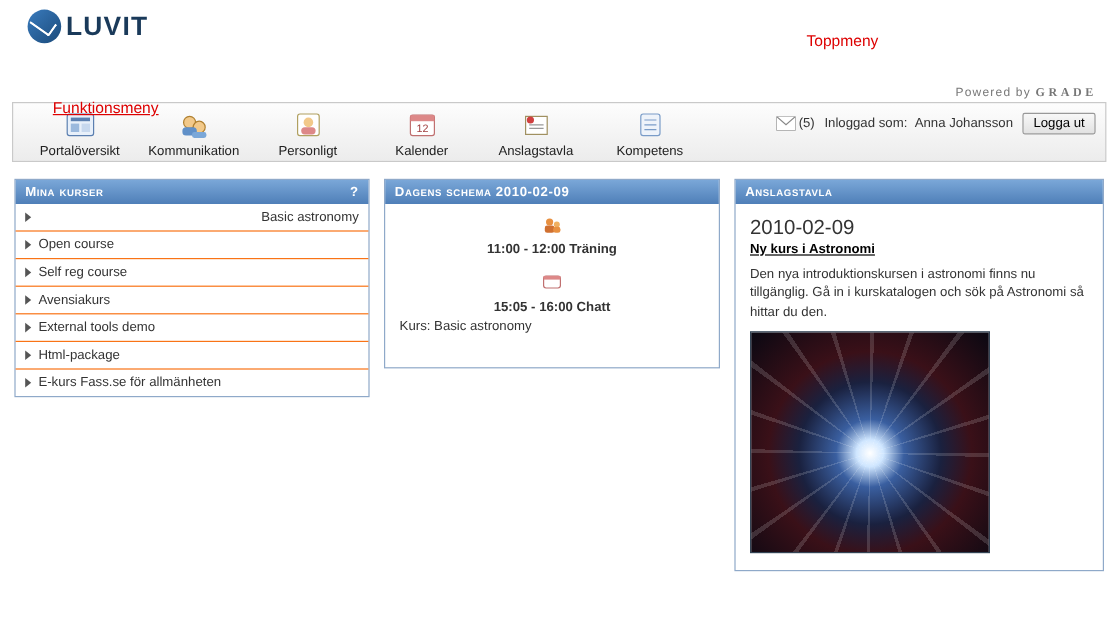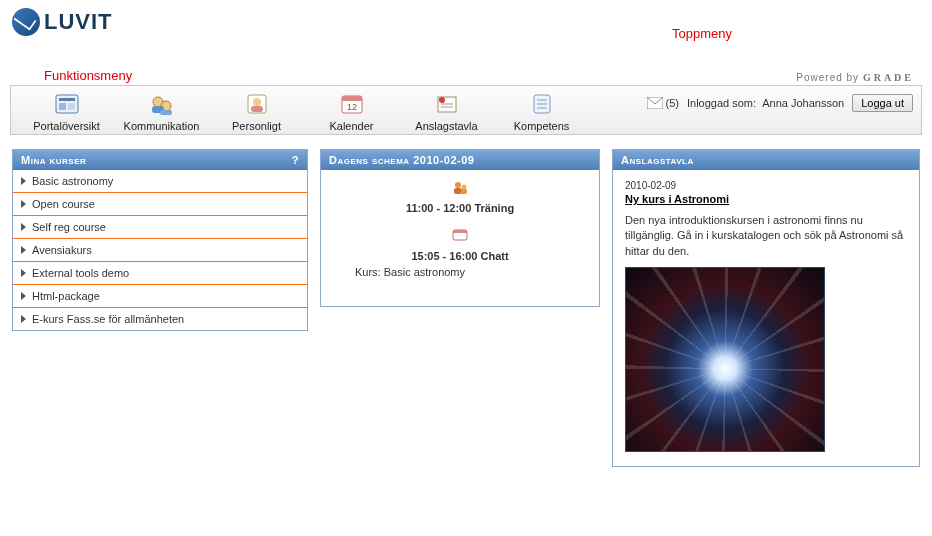--- a/index.html
+++ b/index.html
@@ -1,32 +1,32 @@
 <!DOCTYPE html>
 <html><head>
 <meta charset="utf-8">
 <style>
   * { box-sizing: border-box; margin: 0; padding: 0; }
   body { font-family: Verdana, Arial, sans-serif; font-size: 11px; color: #333; background: #fff; width: 932px; }
   a { color: #003399; text-decoration: none; }
   
   
   .header { position: relative; height: 85px; }
-  .logo { position: absolute; top: 8px; left: 12px; display: flex; align-items: center; }
+  .logo { position: absolute; top: 8px; left: 23px; display: flex; align-items: center; }
   .logo-icon { width: 28px; height: 28px; border-radius: 50%; background: linear-gradient(135deg,#3a7bbd,#1a4a7a); position: relative; margin-right: 4px; }
   .logo-icon::after { content:""; position:absolute; width:18px; height:10px; border:2px solid #fff; border-top:none; border-left:none; transform:rotate(35deg); top:6px; left:3px; border-radius:0 0 2px 0;}
   .logo-text { font-size: 22px; font-weight: bold; color: #1a3a5a; letter-spacing: 1px; }
   
   .topnav { position: absolute; top: 6px; right: 12px; font-size: 11px; }
   .topnav span.sep { color: #666; margin: 0 1px; }
   .topnav a { color: #000; padding: 0 2px; }
   .topnav a.active { font-weight: bold; }
   
   .annot-top { position:absolute; top:26px; right:200px; color:#d00; font-size:13px; }
-  .annot-func { position:absolute; top:68px; left:44px; color:#d00; font-size:13px; }
+  .annot-func { position:absolute; top:82px; left:44px; color:#d00; font-size:13px;text-decoration:underline; }
   
   .powered { position:absolute; top:72px; right:18px; font-size:10px; color:#777; letter-spacing:1px;}
   .powered b { font-weight:bold; letter-spacing:3px;font-family:Liberation Serif, serif; }
   
   
   .funcbar { border:1px solid #c9c9c9; background:linear-gradient(#fdfdfd,#ececec); margin:0 10px; padding:4px 8px 2px 8px; display:flex; align-items:flex-start; }
   .funcbtn { text-align:center; width:95px; cursor:pointer; }
   .funcbtn .ic { width:28px; height:24px; margin:2px auto 4px auto; display:block; }
   .funcbtn .lbl { font-size:11px; color:#222; }
   .func-right { margin-left:auto; display:flex; align-items:center; gap:8px; padding-top:4px;}
@@ -38,30 +38,30 @@
   .panel { border:1px solid #8fa9c9; background:#fff; }
   .panel-hd { background:linear-gradient(#7aa7d8,#4f7fb8); color:#fff; font-variant:small-caps; font-weight:bold; font-size:11px; padding:4px 8px; letter-spacing:0.5px; display:flex; justify-content:space-between; align-items:center;}
   .panel-hd .q { color:#fff; font-weight:bold; cursor:pointer;}
   
   .col1 { width:296px; }
   .col2 { width:280px; }
   .col3 { flex:1; }
   
   .course-list { }
   .course-item { border-top:1px solid #f97316; padding:5px 8px; cursor:pointer; display:flex; align-items:center; gap:6px;}
-  .course-item:first-child { border-top:none; }
+  .course-item:first-child { border-top:none;justify-content:space-between; }
   .tri { width:0; height:0; border-top:4px solid transparent; border-bottom:4px solid transparent; border-left:5px solid #555; }
   
   .sched-body { padding:10px 12px 14px 12px; }
   .sched-item { margin-bottom:14px; }
   .sched-line1 { display:flex; align-items:center; gap:6px; font-weight:bold;flex-direction:column; }
-  .sched-sub { margin-left:22px; margin-top:4px; color:#333; }
+  .sched-sub { margin-top:4px; color:#333; }
   
   .bb-body { padding:10px 12px 14px 12px; }
-  .bb-date { font-size:10px; }
+  .bb-date { font-size:17px; }
   .bb-title { font-weight:bold; text-decoration:underline; margin:2px 0 8px 0; display:inline-block; color:#000;}
   .bb-text { font-size:11px; line-height:1.4; margin-bottom:8px;}
   .bb-img { width:200px; height:185px; border:1px solid #345; background:radial-gradient(circle at 50% 55%, #fff 0%, #cfe6ff 8%, #3a5fa0 20%, #1a213f 42%, #3a1018 60%, #0a0812 100%); position:relative; overflow:hidden;}
   .bb-img::before{content:"";position:absolute;inset:0;background:
      repeating-conic-gradient(from 0deg at 50% 55%, rgba(255,255,255,0.15) 0deg 2deg, transparent 2deg 18deg);}
   
   
   svg { display:block; }
 </style>
 </head>

